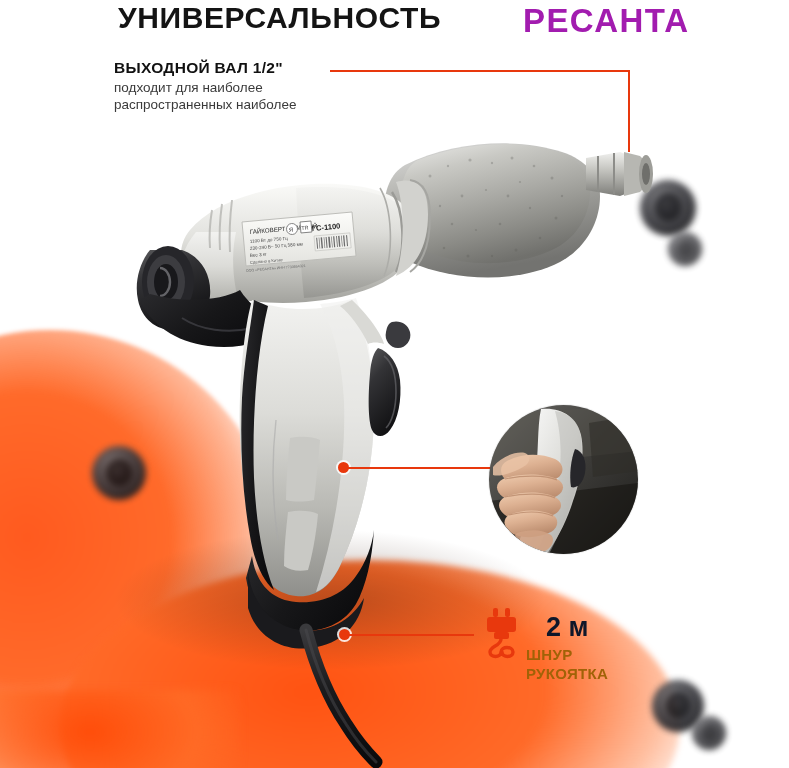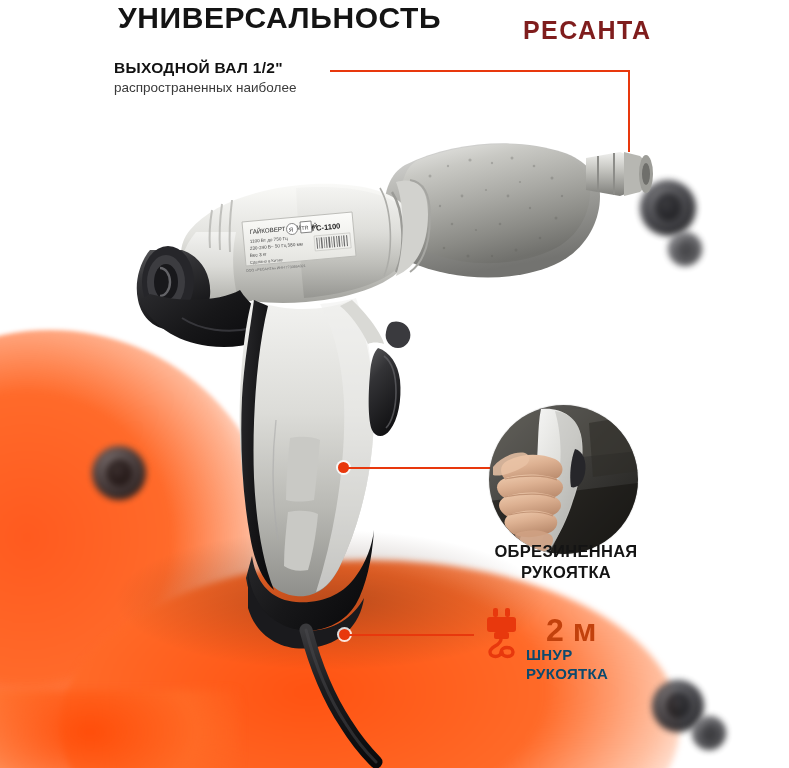--- a/index.html
+++ b/index.html
@@ -80,25 +80,25 @@
     top: 0px;
     font-size: 30px;
     font-weight: bold;
     letter-spacing: 0.6px;
     color: #141414;
     line-height: 36px;
   }
   .brand {
     position: absolute;
     left: 523px;
-    top: 16px;
-    font-size: 25px;
+    top: 2px;
+    font-size: 33px;
     font-weight: bold;
     letter-spacing: 1.4px;
-    color: #7f1d1d;
+    color: #a21caf;
   }
 
   
   .callout-shaft {
     position: absolute;
     left: 114px;
     top: 58px;
     width: 250px;
   }
   .callout-title {
@@ -156,32 +156,32 @@
     font-size: 16.5px;
     font-weight: bold;
     color: #141414;
     line-height: 21px;
     letter-spacing: 0.3px;
   }
   .cord-len {
     position: absolute;
     left: 546px;
     top: 612px;
-    font-size: 32px;
-    font-weight: bold;
-    color: #c2410c;
+    font-size: 27px;
+    font-weight: bold;
+    color: #0f172a;
   }
   .cord-label {
     position: absolute;
     left: 526px;
     top: 645px;
     width: 130px;
     font-size: 15px;
     font-weight: bold;
-    color: #0c4a6e;
+    color: #a16207;
     line-height: 19px;
     letter-spacing: 0.3px;
   }
 </style>
 </head>
 <body>
 
 <div id="canvas">
 
   <div class="bg-orange-left"></div>
@@ -406,20 +406,21 @@
       <path d="M222,204 C220,218 219,234 220,250"></path>
       <path d="M232,200 C230,216 229,234 230,252"></path>
     </g>
 
     <path d="M306,630 C316,668 330,700 346,724 C356,740 366,752 376,762" stroke="url(#cordGrad)" stroke-width="13" fill="none" stroke-linecap="round"></path>
     <path d="M306,630 C316,668 330,700 346,724 C356,740 366,752 376,762" stroke="#4a4a4e" stroke-width="3" fill="none" stroke-linecap="round" opacity=".5"></path>
   </svg>
 
   <div class="callout-shaft">
     <p class="callout-title">ВЫХОДНОЙ ВАЛ 1/2"</p>
+    <p class="callout-sub">подходит для наиболее</p>
     <p class="callout-sub">распространенных наиболее</p>
   </div>
   <div class="leader leader-h" style="left:330px; top:70px; width:300px;"></div>
   <div class="leader leader-v" style="left:628px; top:70px; height:82px;"></div>
 
   <div class="dot" style="left:338px; top:462px;"></div>
   <div class="leader leader-h" style="left:348px; top:467px; width:145px;"></div>
 
   <div class="grip-circle">
     <svg width="149" height="149" viewBox="0 0 149 149">
@@ -466,24 +467,20 @@
 
       <path d="M4,62 C12,52 26,46 36,48 C42,50 42,58 34,62 C24,68 10,72 4,70 Z" fill="#e9c2a4" opacity=".85"></path>
 
       <g stroke="#b98a6c" stroke-width="1.2" fill="none" opacity=".8">
         <path d="M16,74 C34,70 56,70 68,75"></path>
         <path d="M16,92 C34,88 56,88 66,93"></path>
         <path d="M20,110 C36,106 52,106 64,111"></path>
       </g>
     </svg>
   </div>
-  <div class="grip-label">
-    <div>ОБРЕЗИНЕННАЯ</div>
-    <div>РУКОЯТКА</div>
-  </div>
 
   <div class="dot" style="left:339px; top:629px;"></div>
   <div class="leader leader-h" style="left:349px; top:634px; width:125px;"></div>
 
   <svg style="position:absolute; left:480px; top:606px;" width="44" height="64" viewBox="0 0 44 64">
     <rect x="13" y="2" width="5" height="9" rx="2" fill="#e8380d"></rect>
     <rect x="25" y="2" width="5" height="9" rx="2" fill="#e8380d"></rect>
     <rect x="7" y="11" width="29" height="15" rx="3" fill="#e8380d"></rect>
     <rect x="14" y="26" width="15" height="7" rx="2" fill="#e8380d"></rect>
     <path d="M21,33 C21,40 10,40 10,46 C10,52 21,52 21,46 C21,40 33,40 33,46 C33,52 22,52 22,46" stroke="#e8380d" stroke-width="3.4" fill="none" stroke-linecap="round"></path>

